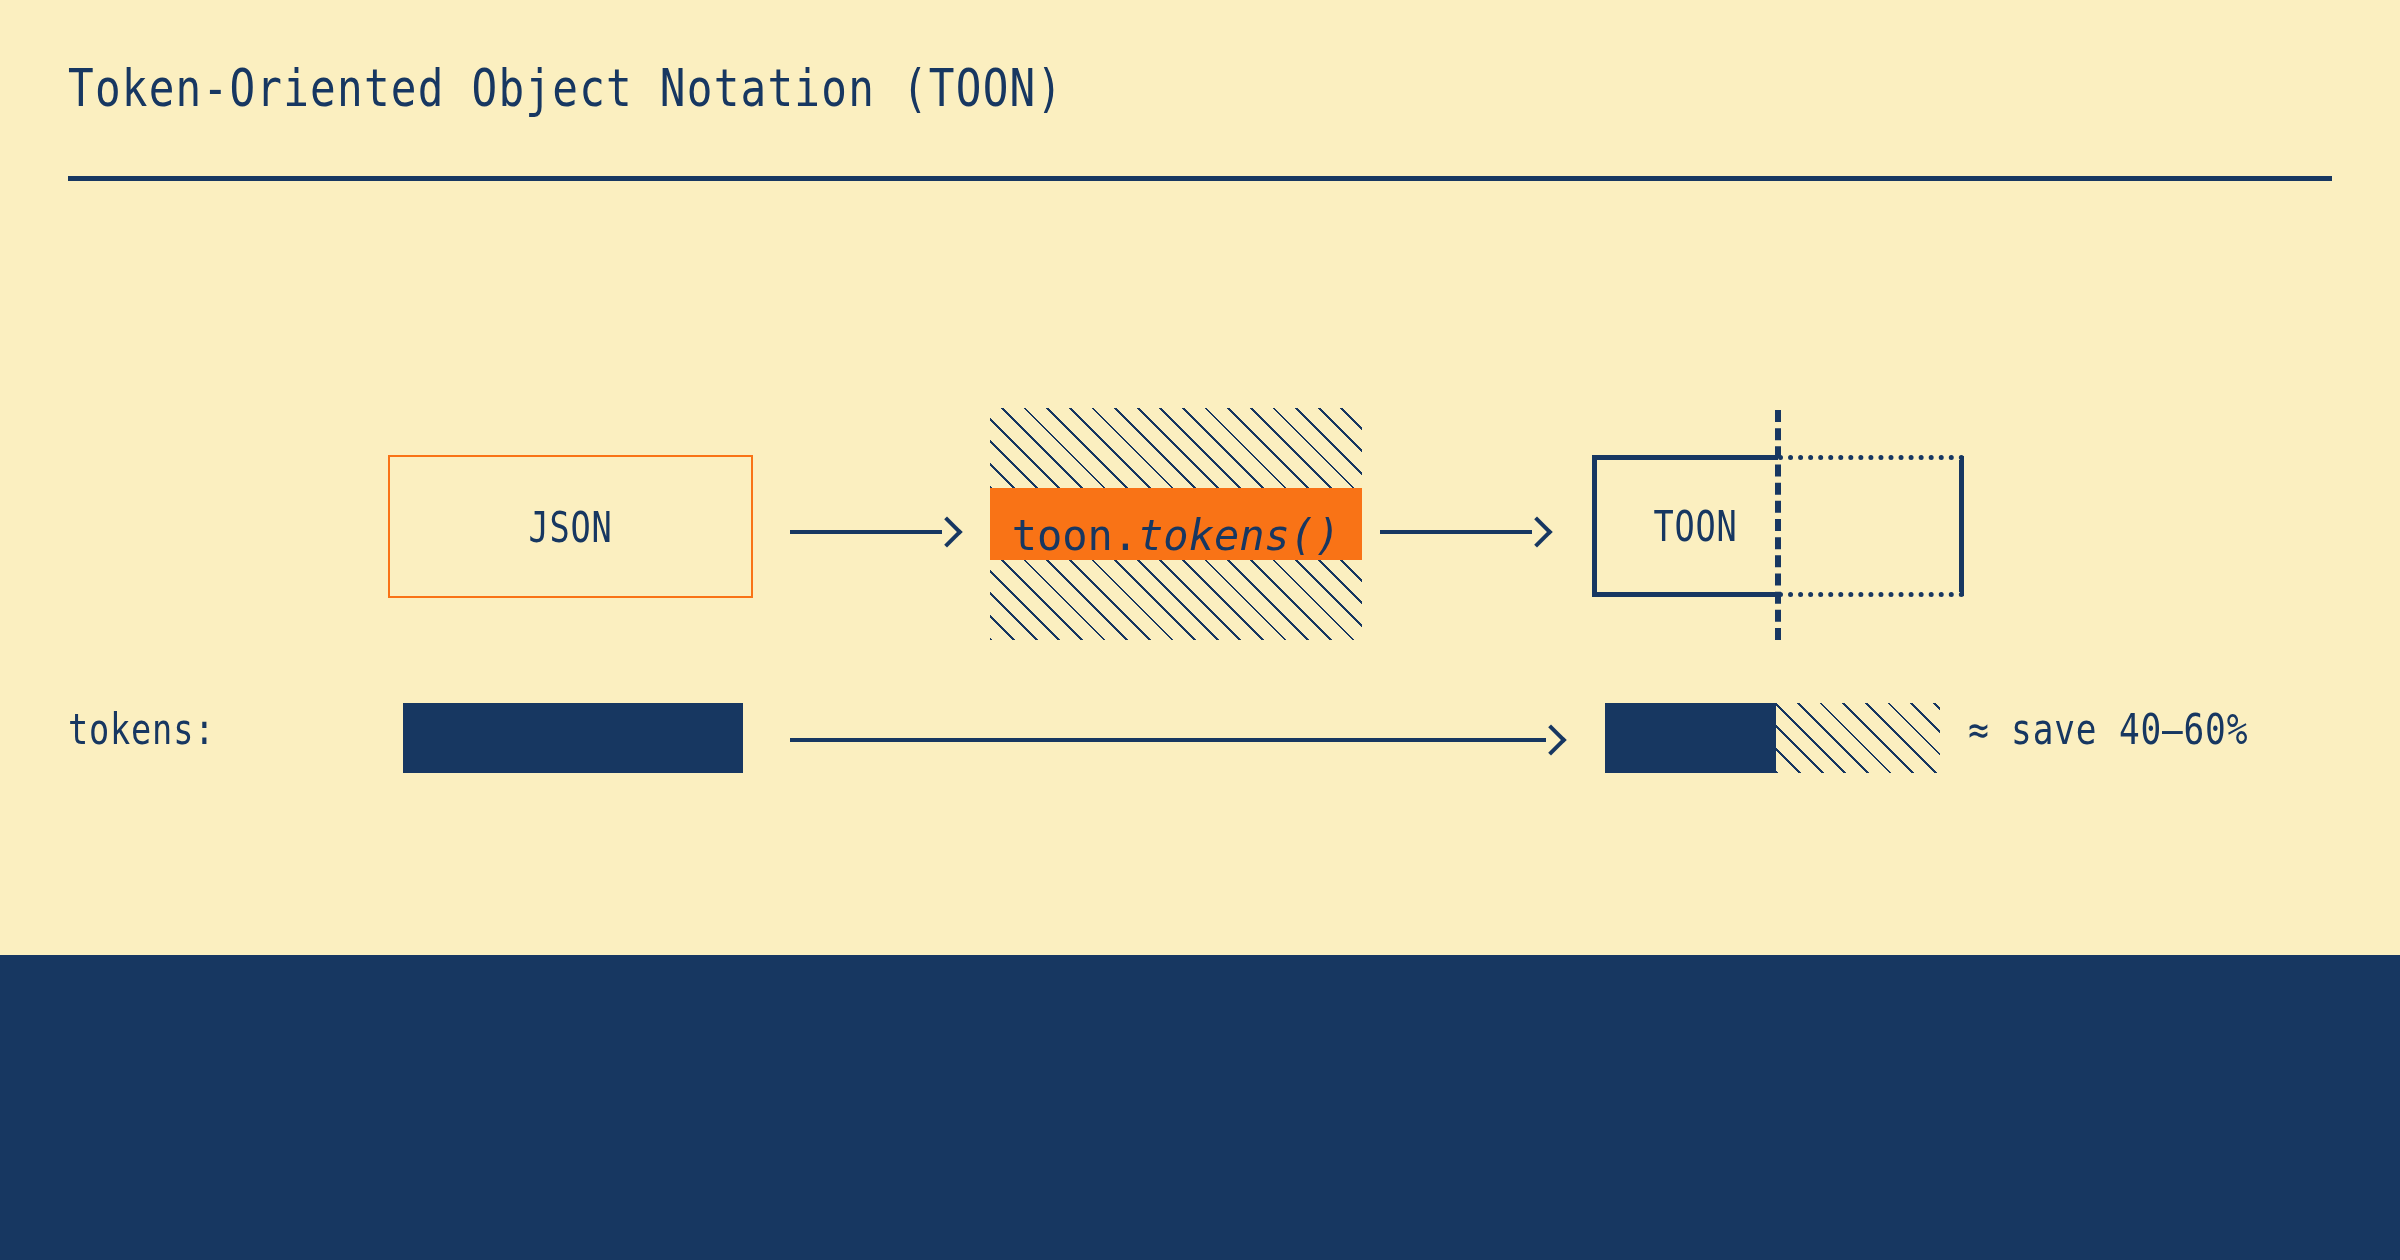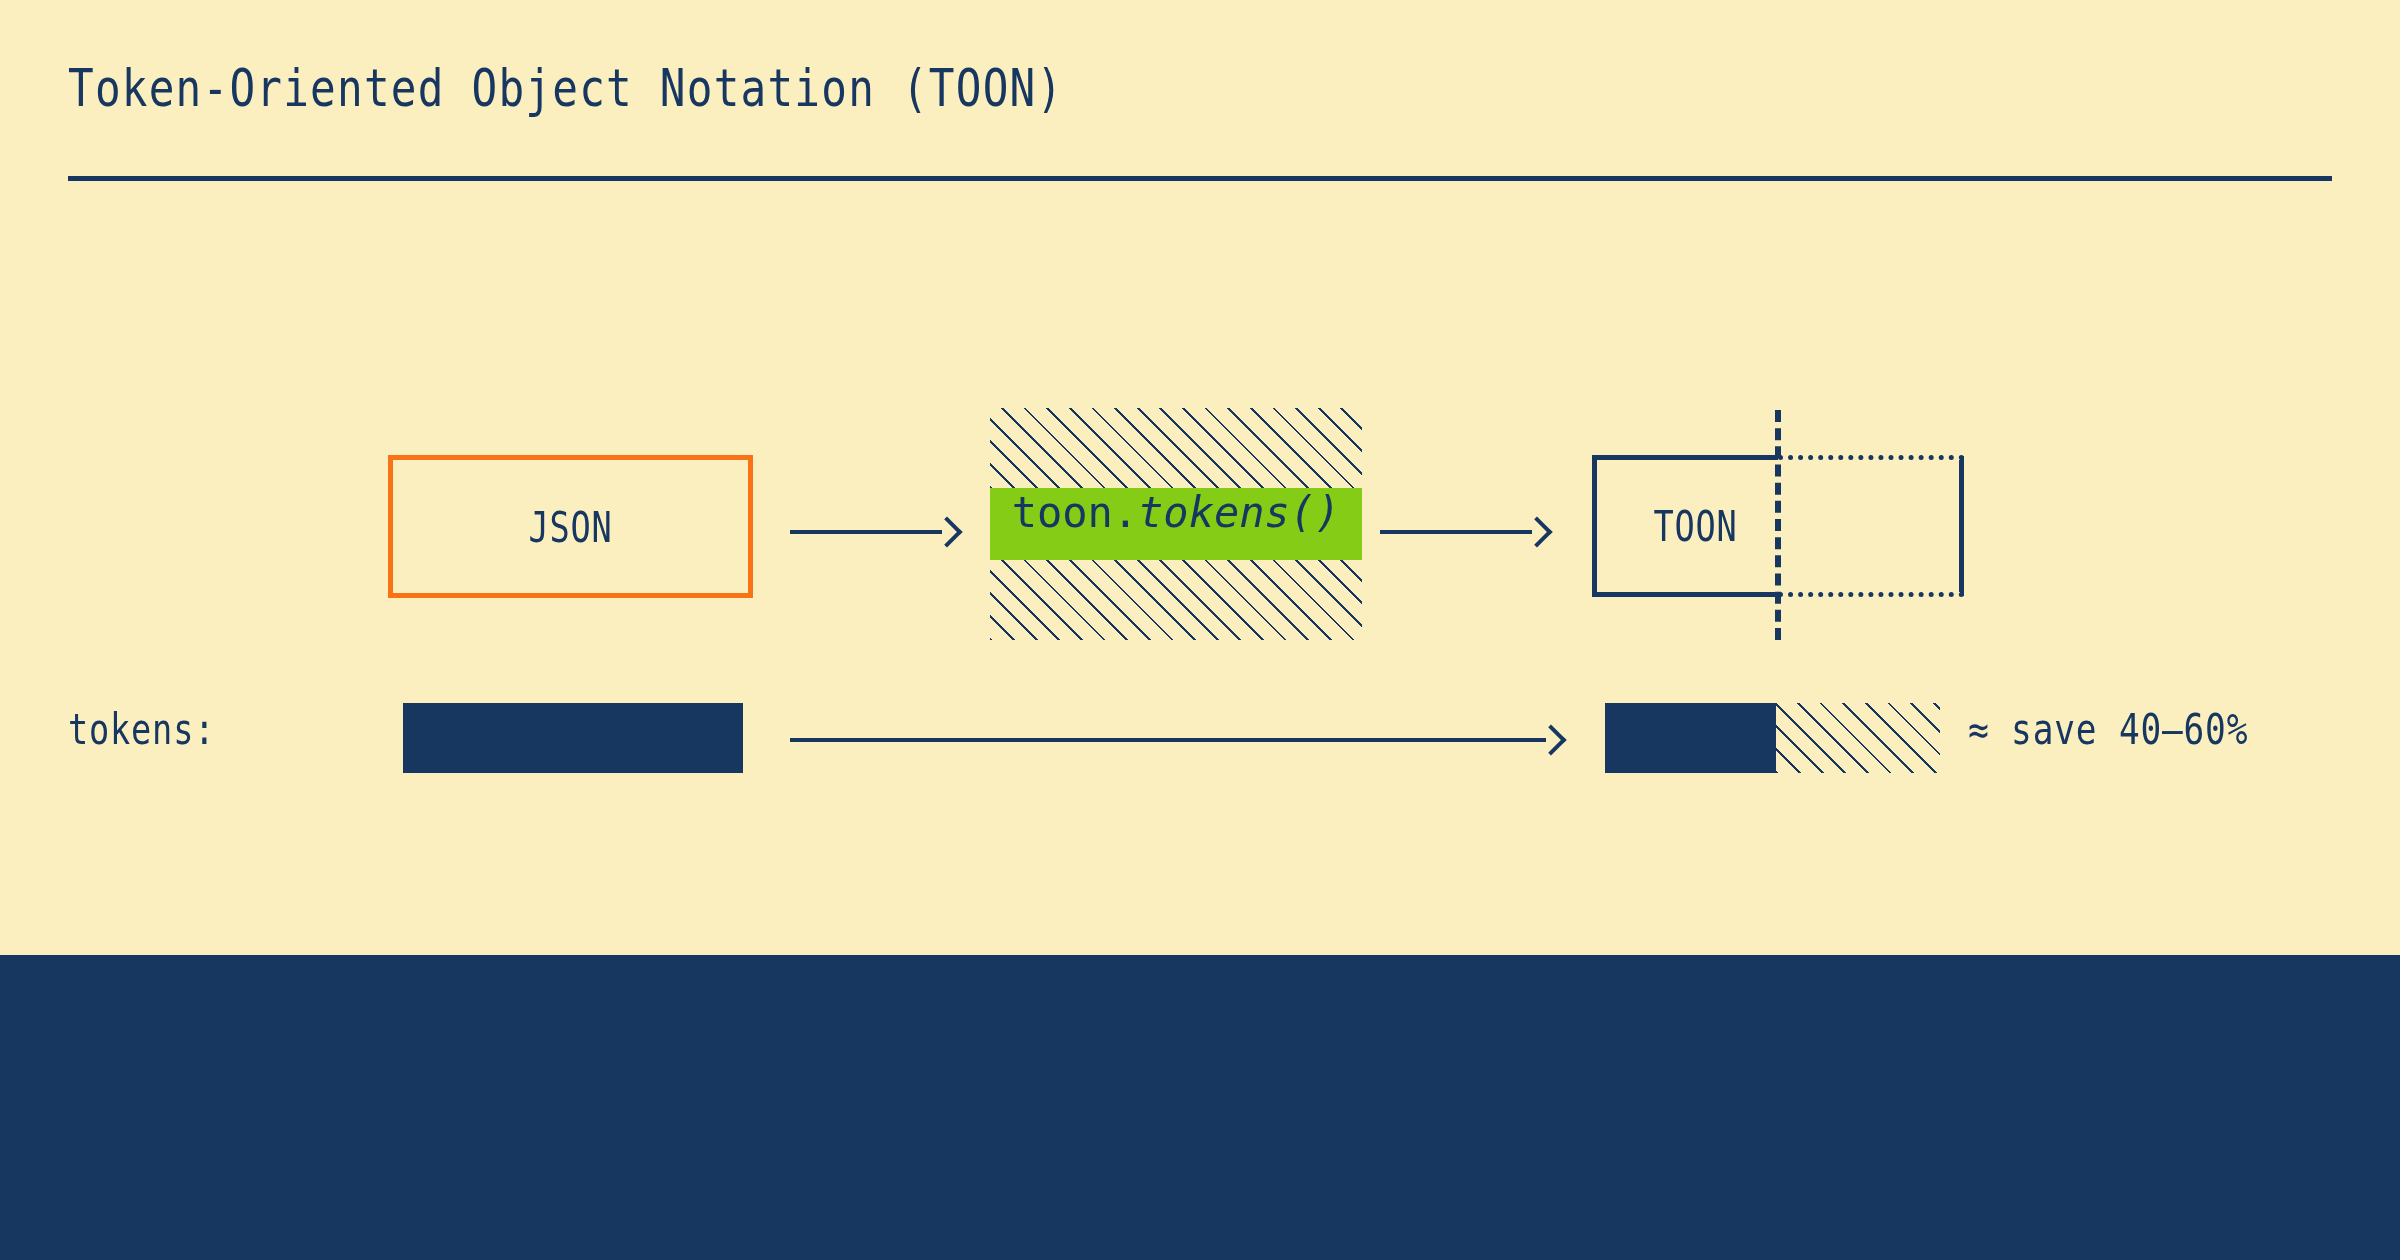--- a/index.html
+++ b/index.html
@@ -39,21 +39,21 @@
     background: #173761;
   }
 
   
   #json-box {
     position: absolute;
     left: 388px;
     top: 455px;
     width: 365px;
     height: 143px;
-    border: 5px solid #f97316;
+    border: 2px solid #f97316;
     box-sizing: border-box;
   }
   #json-box-label {
     position: absolute;
     left: 0; right: 0; top: 50%;
     transform: translateY(-50%);
     text-align: center;
     font-size: 42px;
     letter-spacing: 1px;
     transform-origin: center;
@@ -119,25 +119,25 @@
   #encode-hatch-bottom {
     position: absolute;
     left: 0; top: 152px;
     width: 372px; height: 80px;
   }
   #encode-label {
     position: absolute;
     left: 0; top: 80px;
     width: 372px; height: 72px;
     display: flex;
-    align-items: flex-start;
+    align-items: flex-end;
     justify-content: center;
     font-size: 42px;
     white-space: nowrap;
-    background: #84cc16;
+    background: #f97316;
   }
   #encode-label .plain { font-style: normal; }
   #encode-label .ital  { font-style: italic; }
 
   
   #toon-group {
     position: absolute;
     left: 1592px;
     top: 410px;
     width: 372px;

